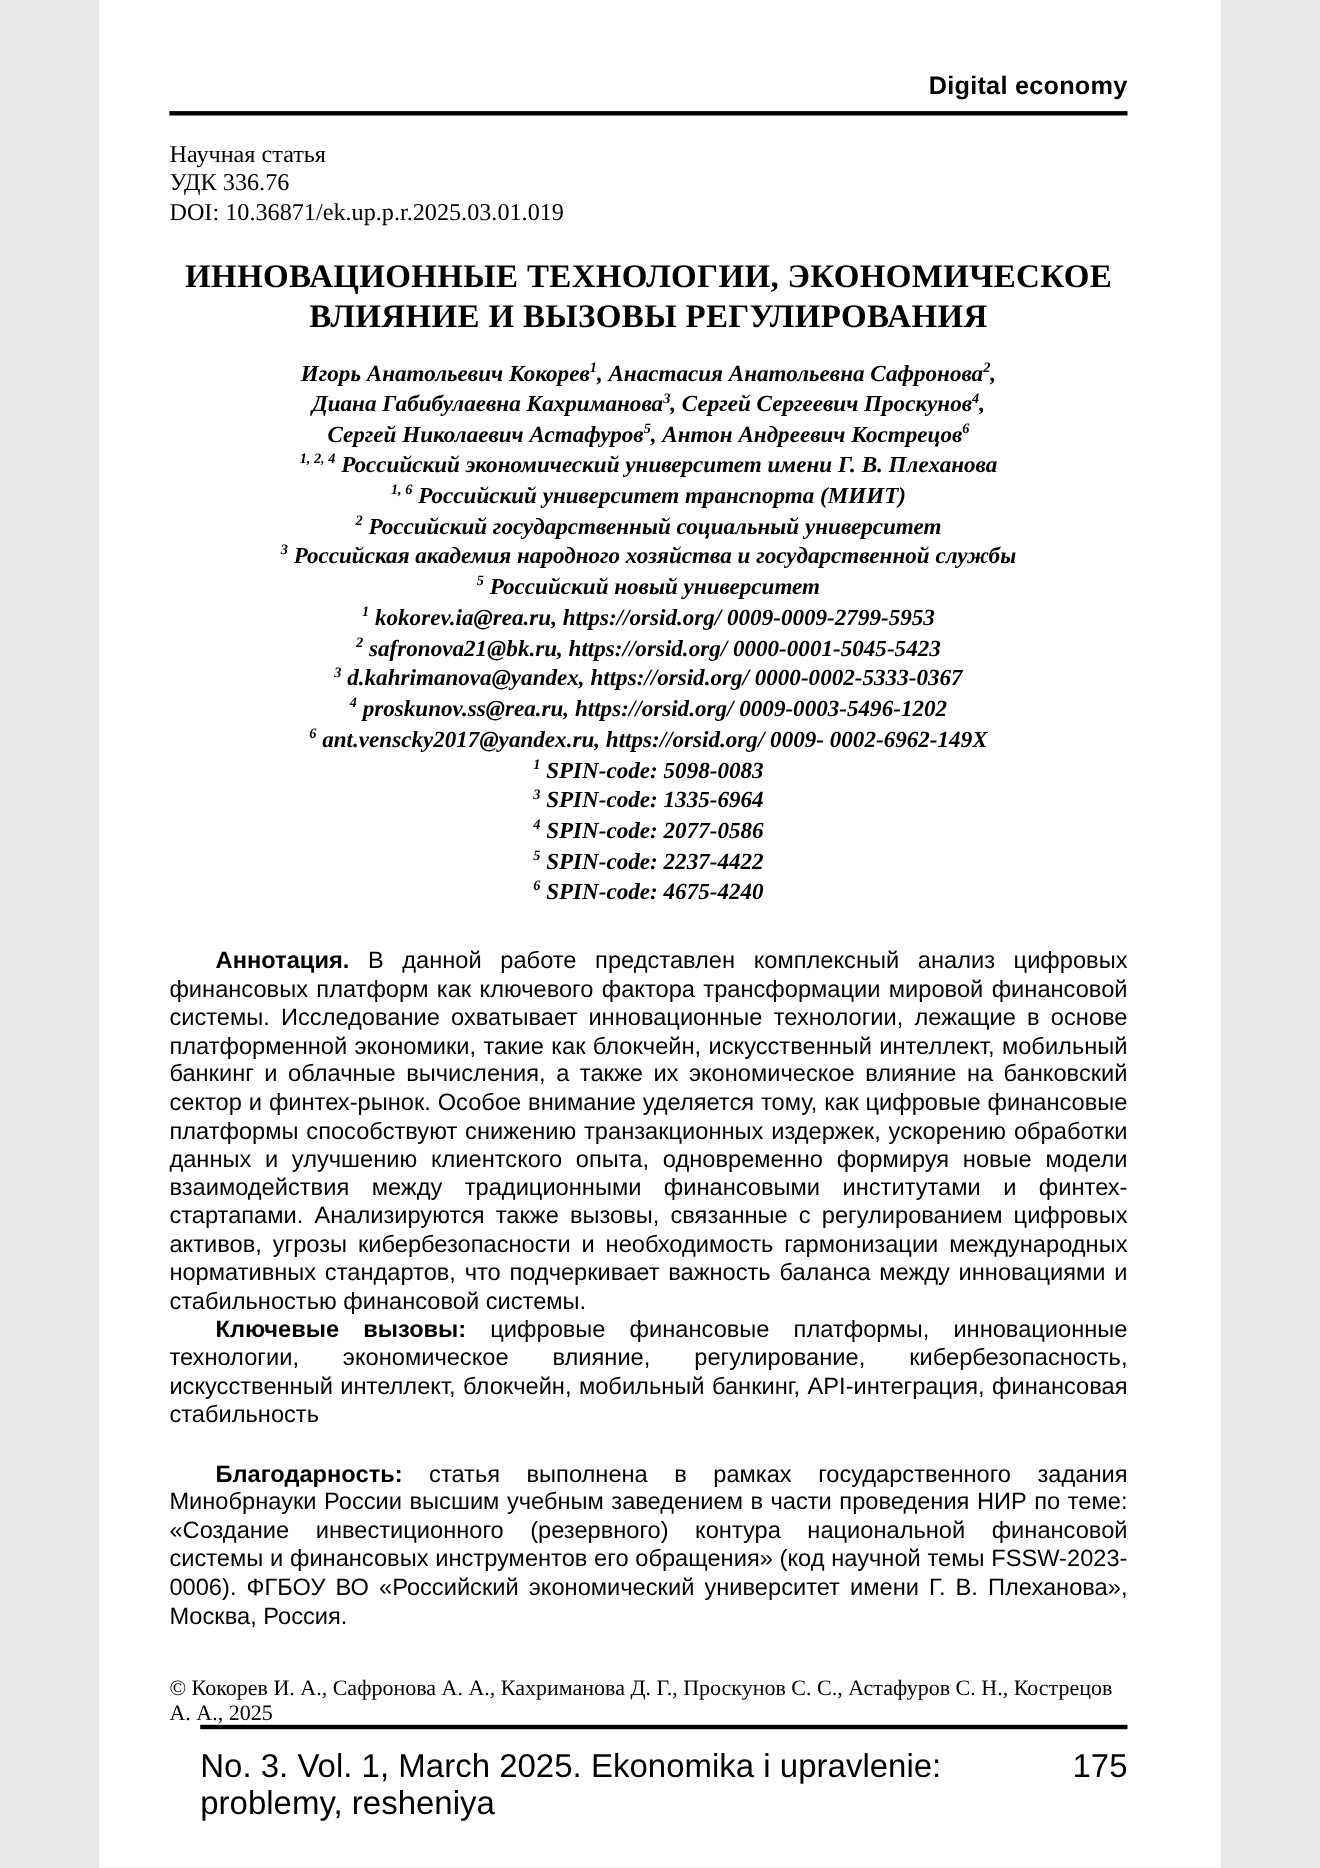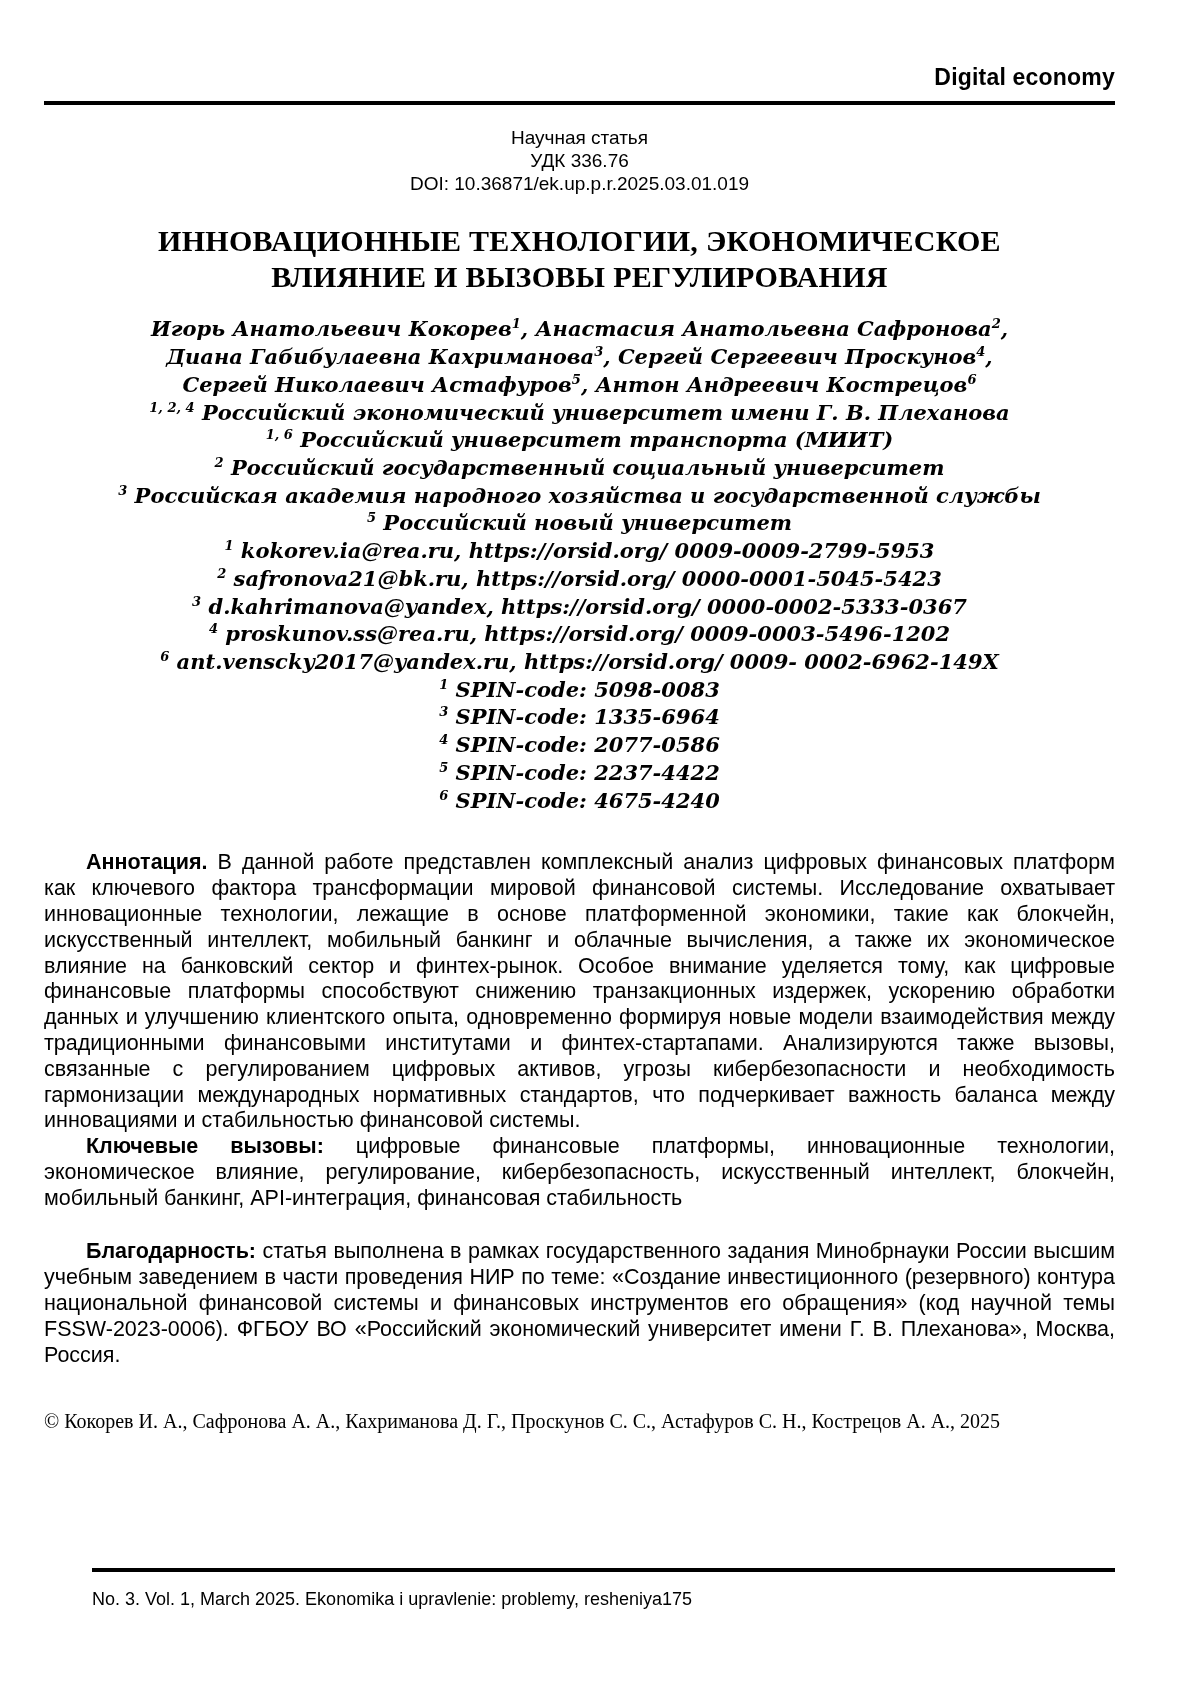--- a/index.html
+++ b/index.html
@@ -1,42 +1,41 @@
 <!DOCTYPE html>
 <html><head>
 <meta charset="utf-8">
 <style>
   html, body { margin: 0; padding: 0; background: #e8e8e8; }
   .page {
     position: relative;
-    width: 1200px;
+    width: 1020px;
     height: 1698px;
     margin: 0 auto;
     background: #ffffff;
     box-sizing: border-box;
-    padding: 64px 85px 0 44px;
+    padding: 64px 85px 0 64px;
     color: #000;
     overflow: hidden;
   }
   
   .journal-name {
     font-family: "Liberation Sans", sans-serif;
     font-weight: 700;
     font-size: 23px;
     text-align: right;
     letter-spacing: 0.2px;
   }
   .header-rule { border: none; border-top: 4px solid #000; margin: 10px 0 0 0; }
   
   .meta-block {
     margin-top: 22px;
-    font-family: Liberation Sans, sans-serif;
-    font-size: 19px;
+    font-family: Liberation Serif, serif;
+    font-size: 22px;
     line-height: 1.2;
-    text-align: center;
   }
   
   .title {
     margin: 28px 0 0 0;
     text-align: center;
     font-family: "Liberation Serif", serif;
     font-weight: 700;
     font-size: 30px;
     line-height: 1.2;
     letter-spacing: 0.3px;
@@ -45,21 +44,21 @@
   
   .center-block {
     text-align: center;
     font-family: "DejaVu Serif", "Liberation Serif", serif;
     font-weight: 700;
     font-style: italic;
     font-size: 21px;
     line-height: 1.32;
   }
   .authors { margin-top: 20px; }
-  .center-line { white-space: nowrap; }
+  .center-line { white-space: nowrap; font-family: Liberation Serif, serif; }
   .center-block sup { font-size: 0.62em; line-height: 0; }
   
   .body-par {
     font-family: "Liberation Sans", sans-serif;
     font-size: 21.5px;
     line-height: 1.2;
     text-align: justify;
     text-indent: 42px;
     margin: 0;
   }
@@ -74,21 +73,21 @@
   }
   
   .footer { position: absolute; left: 92px; right: 85px; top: 1568px; }
   .footer-rule { border: none; border-top: 4px solid #000; margin: 0; }
   .footer-row {
     display: flex;
     justify-content: flex-start;
     align-items: baseline;
     margin-top: 17px;
     font-family: "Liberation Sans", sans-serif;
-    font-size: 18px;
+    font-size: 30px;
   }
 </style>
 </head>
 <body>
 
 <div class="page">
 
   <div class="journal-header">
     <div class="journal-name">Digital economy</div>
     <hr class="header-rule">

